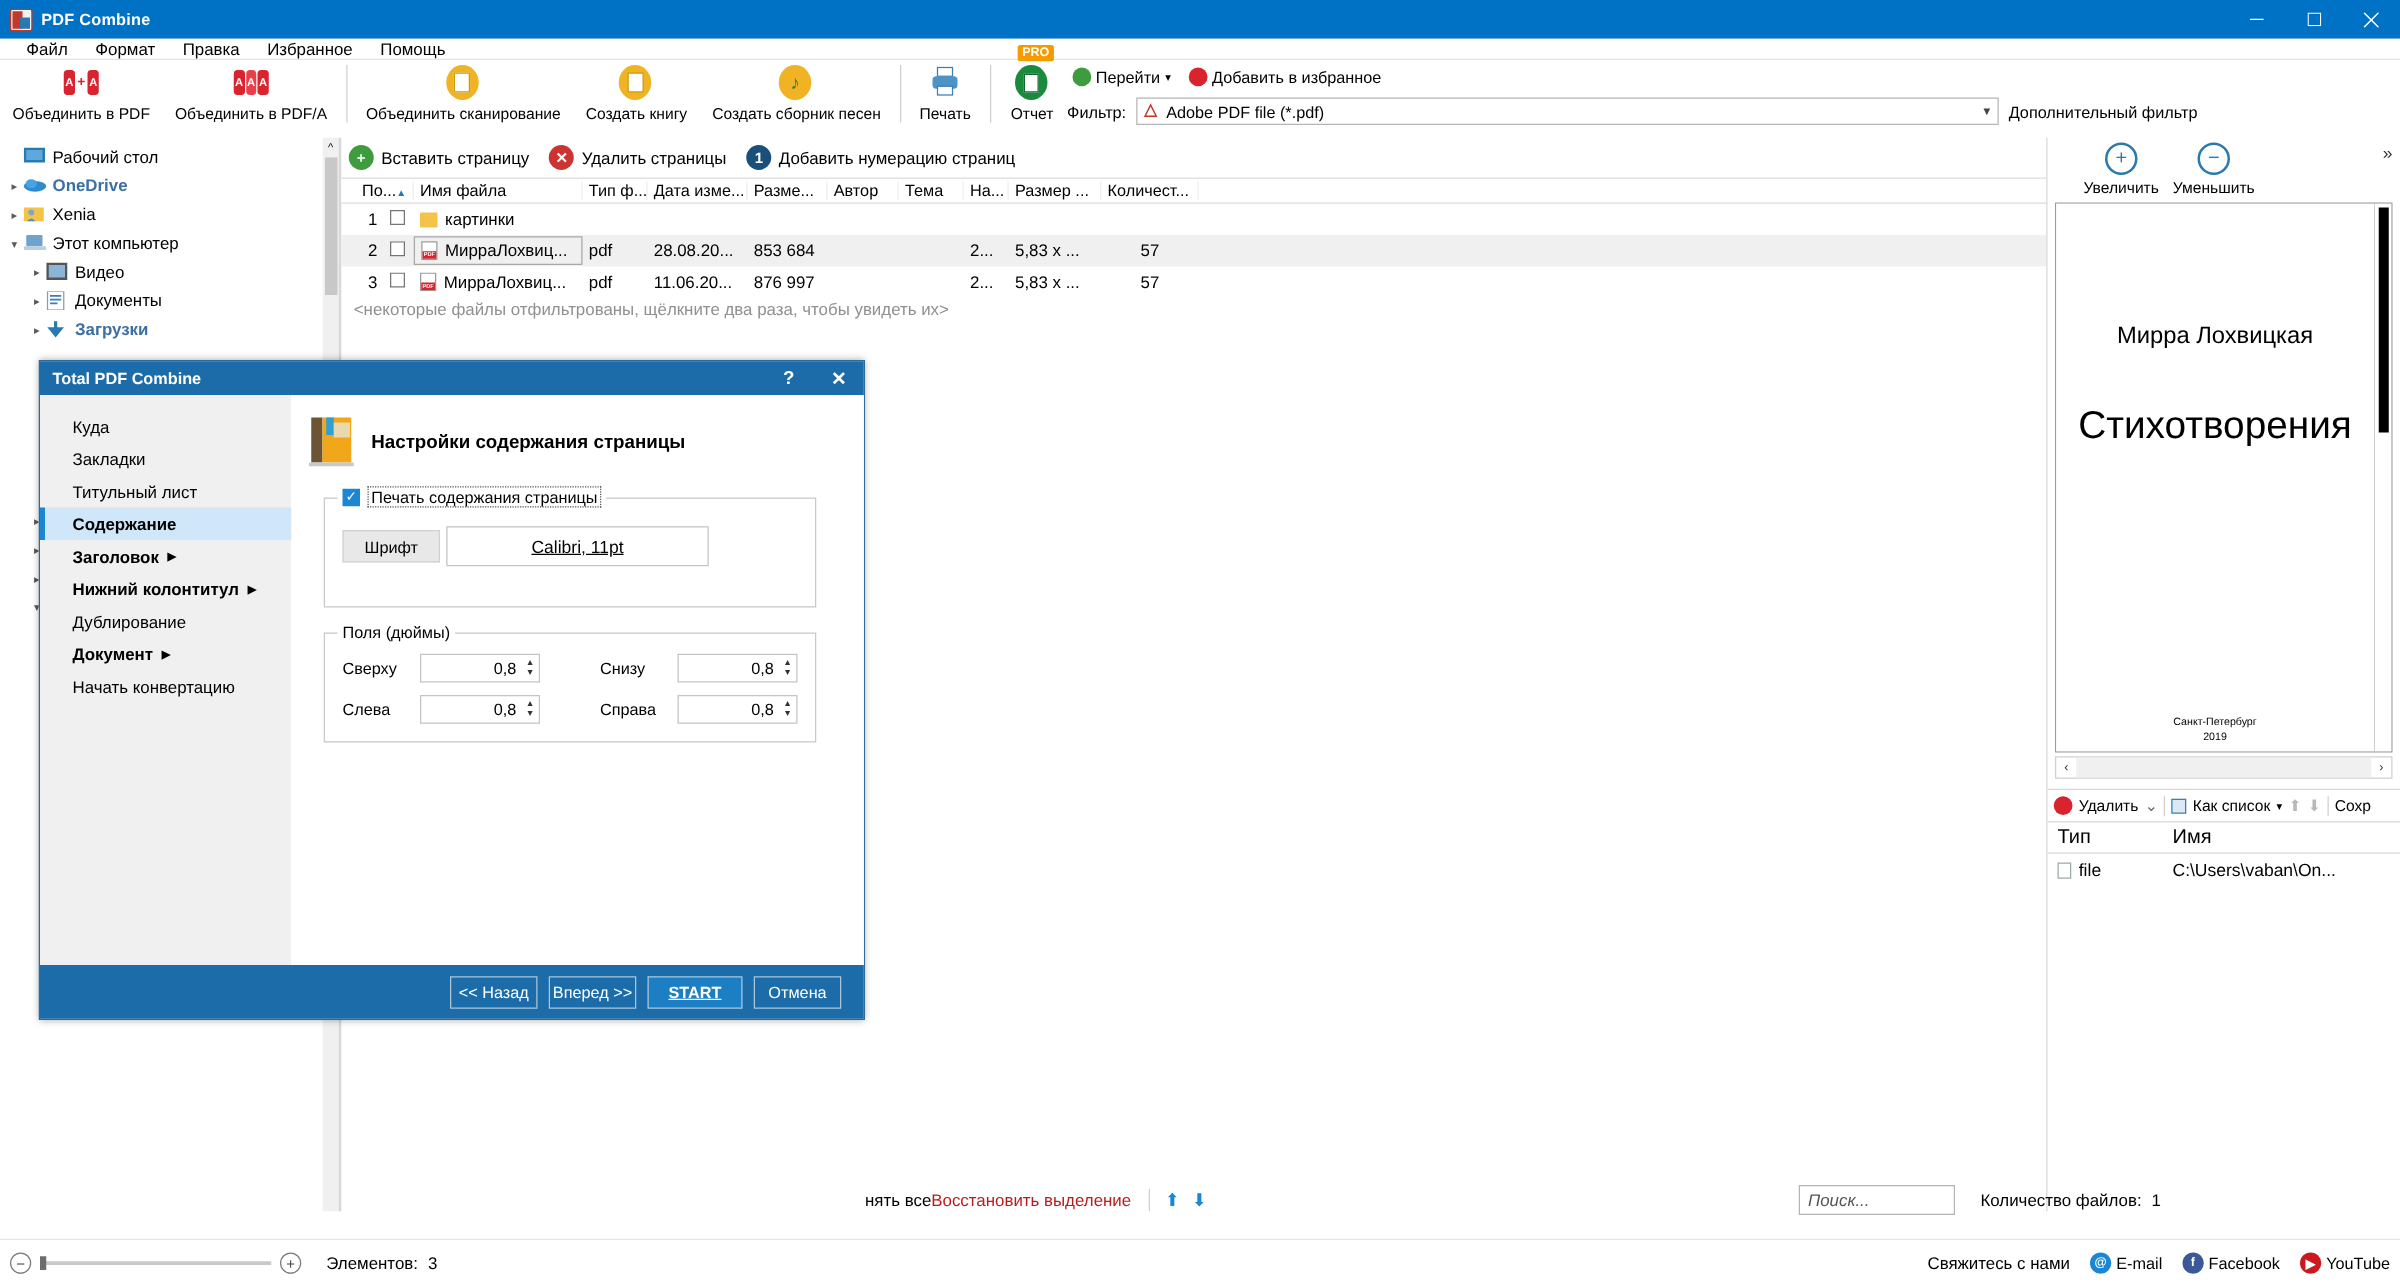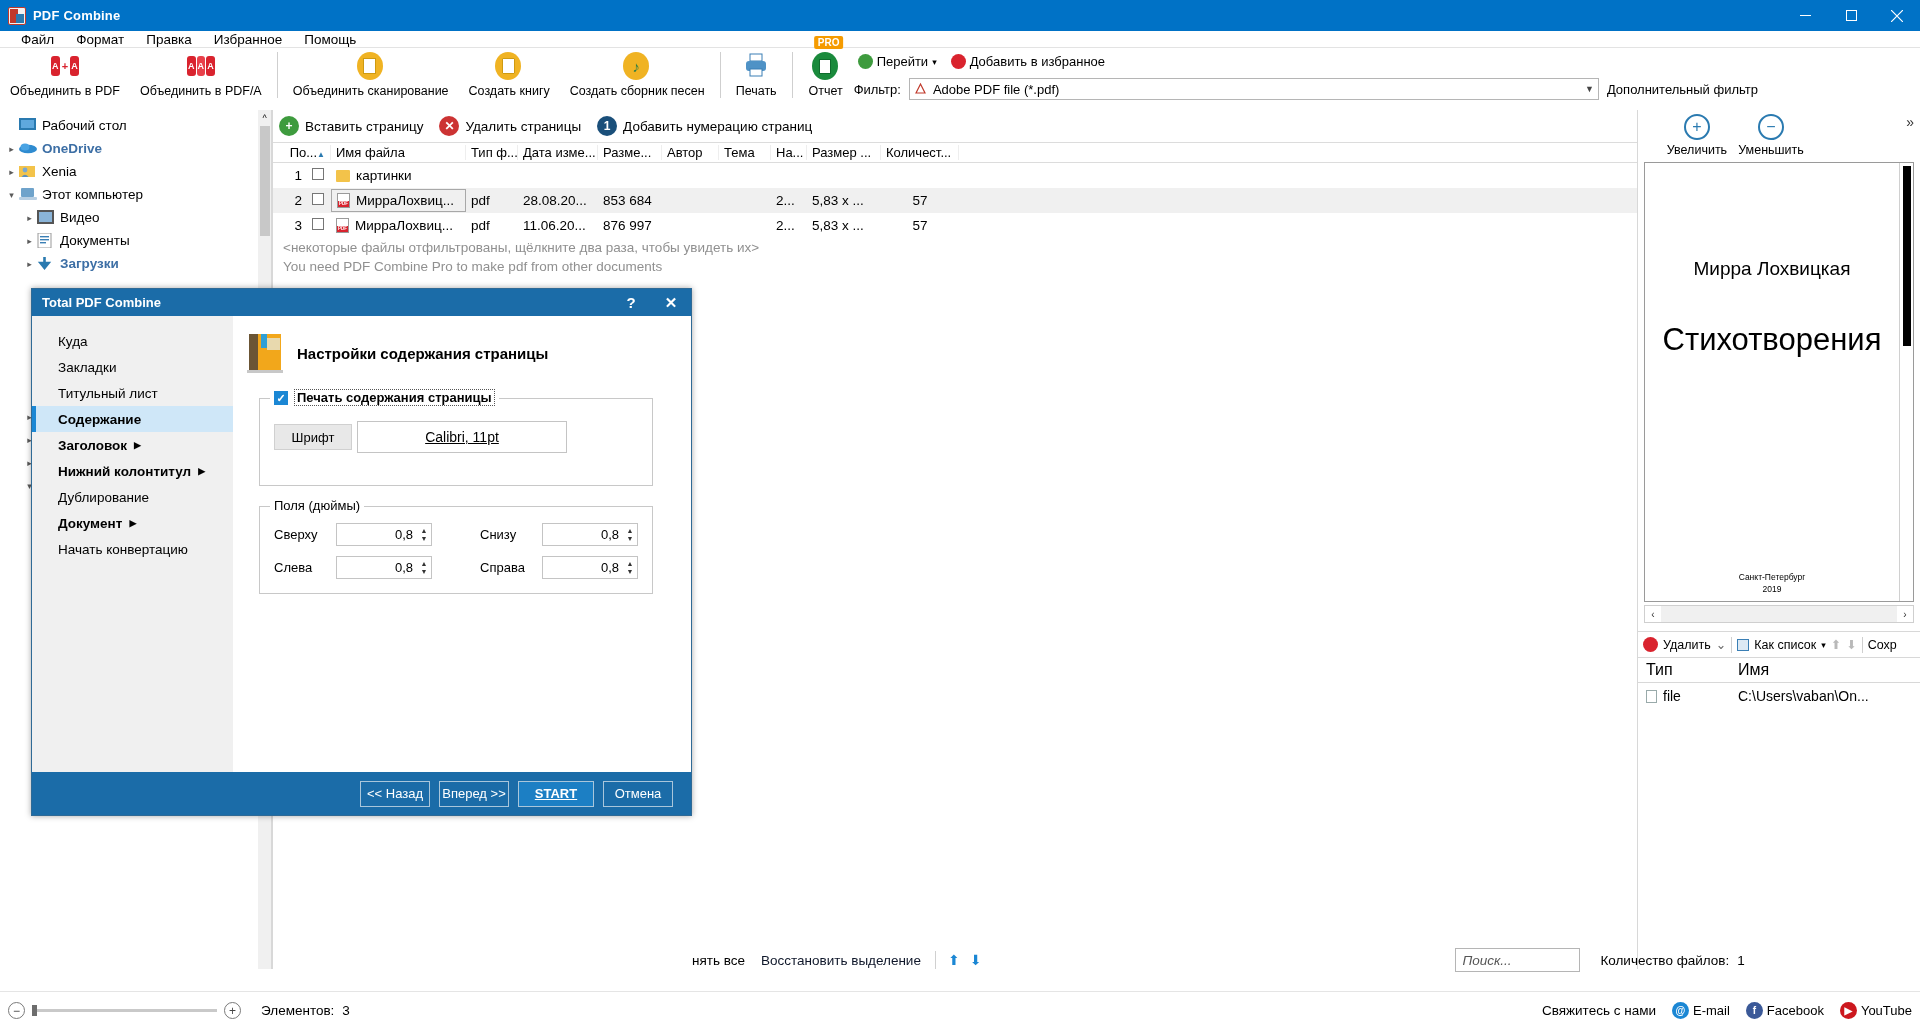--- a/index.html
+++ b/index.html
@@ -161,21 +161,21 @@
   .dlg-nav .ni.sel { background:#cfe7f8; font-weight:bold;}
   .dlg-nav .ni.sel:before{content:""; position:absolute; left:0; top:0; bottom:0; width:4px; background:#1b87d4;}
   .dlg-nav .ni.bold { font-weight:bold;}
   .dlg-main { flex:1; background:#fff; padding:16px 18px 0 14px;}
   .dlg-head { display:flex; align-items:center; gap:12px; margin-bottom:24px;}
   .dlg-head .bookico { width:38px; height:42px; position:relative;}
   .dlg-head h2 { font-size:15px; margin:0; font-weight:bold;}
   .gbox { border:1px solid #c8c8c8; position:relative; padding:18px 14px 14px 14px; margin-bottom:20px;}
   .gbox > .legend { position:absolute; top:-9px; left:10px; background:#fff; padding:0 4px; font-size:13px;}
   .legend-check { position:absolute; top:-10px; left:10px; background:#fff; padding:0 4px;
-                  display:flex; align-items:center; gap:6px; font-size:13px;font-weight:bold;}
+                  display:flex; align-items:center; gap:6px; font-size:13px;}
   .chk { width:14px; height:14px; background:#1b87d4; position:relative; display:inline-block;}
   .chk:after{content:"✓"; position:absolute; inset:0; color:#fff; font-size:11px; text-align:center; line-height:14px;}
   .dotted { border:1px dotted #555; padding:0 2px;}
   .btn-grey { background:#e8e8e8; border:1px solid #d0d0d0; height:26px; min-width:78px;
               display:flex; align-items:center; justify-content:center; font-size:13px;}
   .field { border:1px solid #c4c4c4; height:32px; display:flex; align-items:center; justify-content:center;
            background:#fff; font-size:14px;}
   .field u { text-decoration:underline;}
   .radio { width:13px; height:13px; border-radius:50%; border:1px solid #7a7a7a; display:inline-block; position:relative; background:#fff;}
   .radio.on { border-color:#1b87d4;}
@@ -511,21 +511,20 @@
       <div class="cell" style="width:80px">11.06.20...</div>
       <div class="cell" style="width:64px">876 997</div>
       <div class="cell" style="width:57px"></div>
       <div class="cell" style="width:52px"></div>
       <div class="cell" style="width:36px">2...</div>
       <div class="cell" style="width:74px">5,83 х ...</div>
       <div class="cell" style="width:78px;text-align:center">57</div>
     </div>
 
     <div class="note">&lt;некоторые файлы отфильтрованы, щёлкните два раза, чтобы увидеть их&gt;</div>
-    <div class="note">You need PDF Combine Pro to make pdf from other documents</div>
   </div>
 
   <div class="rightpanel">
     <div class="zoomrow">
       <div class="zoom-item">
         <div class="zoom-circ">+</div>
         <div class="zoom-lbl">Увеличить</div>
       </div>
       <div class="zoom-item">
         <div class="zoom-circ">−</div>
@@ -689,21 +688,21 @@
     <div class="dlg-btn">Вперед &gt;&gt;</div>
     <div class="dlg-btn start">
         <span>START</span>
       </div>
     <div class="dlg-btn">Отмена</div>
   </div>
 </div>
 
 <div class="actionbar">
   <span style="margin-left:692px">нять все</span>
-  <span style="margin-left:16px;color:#0f172a">Восстановить выделение</span>
+  <span style="color:#b91c1c">Восстановить выделение</span>
   <span style="margin-left:14px;width:1px;height:18px;background:#d0d0d0"></span>
   <span class="arrow-btn" style="margin-left:12px">⬆</span>
   <span class="arrow-btn" style="margin-left:10px">⬇</span>
   <div class="search-box" style="margin-left:474px">
     <span>Поиск...</span>
   </div>
   <span style="margin-left:20px">Количество файлов:</span>
   <span style="margin-left:8px">1</span>
 </div>
 

